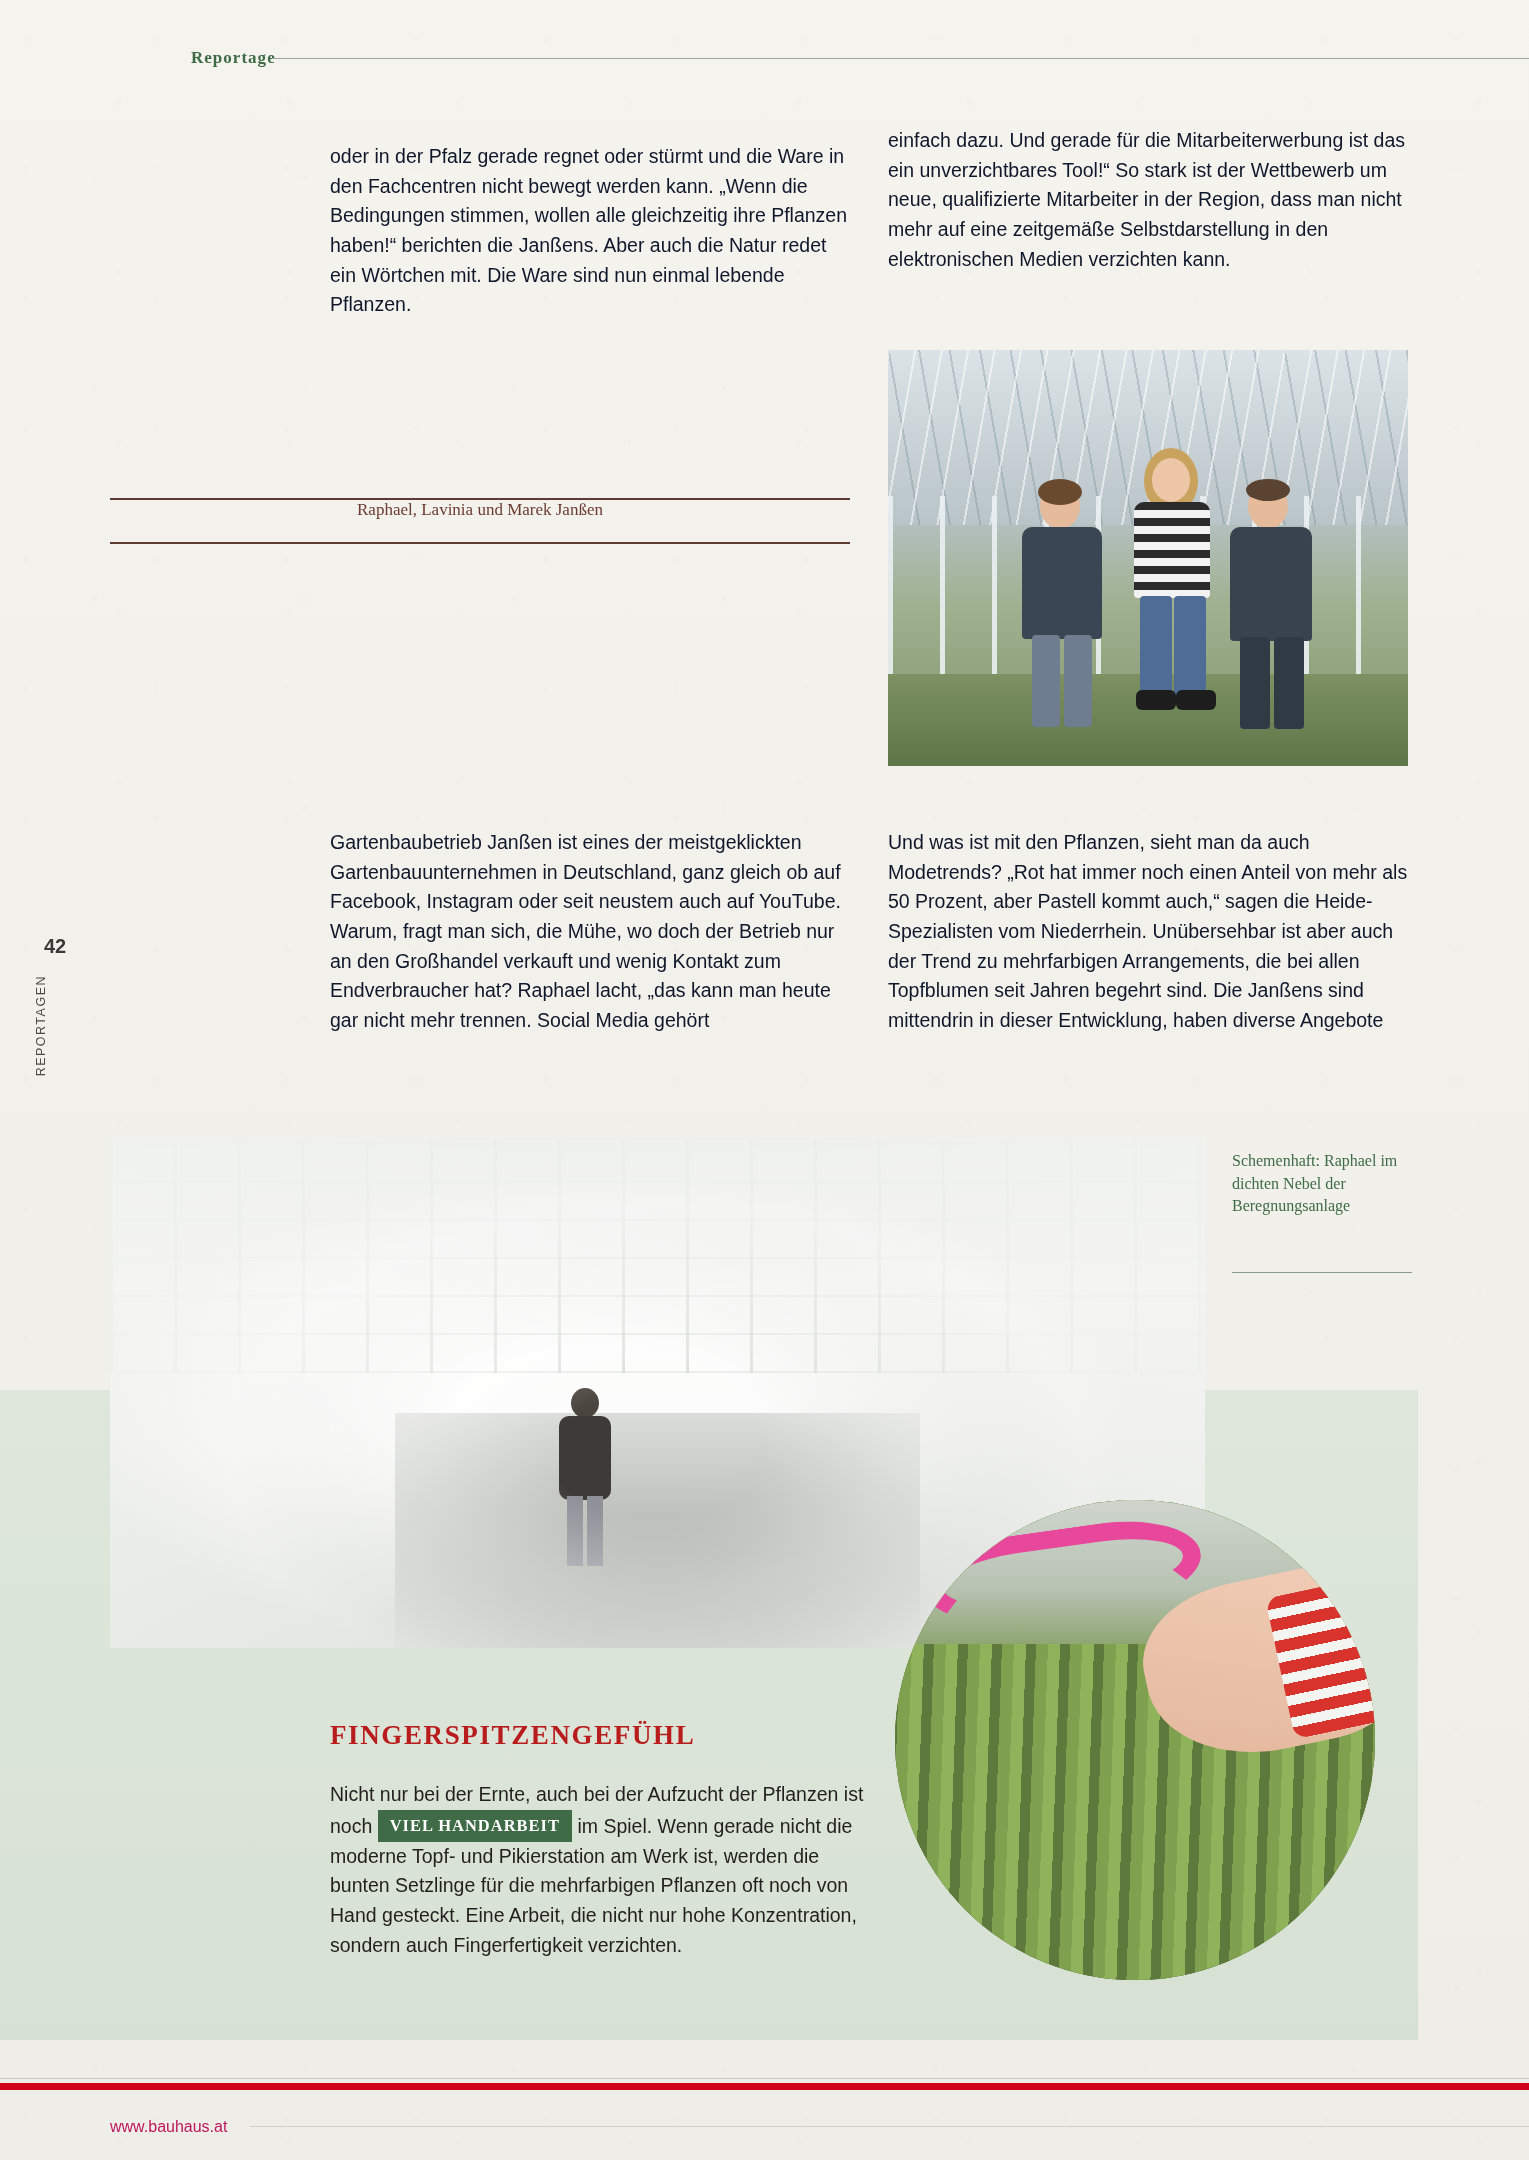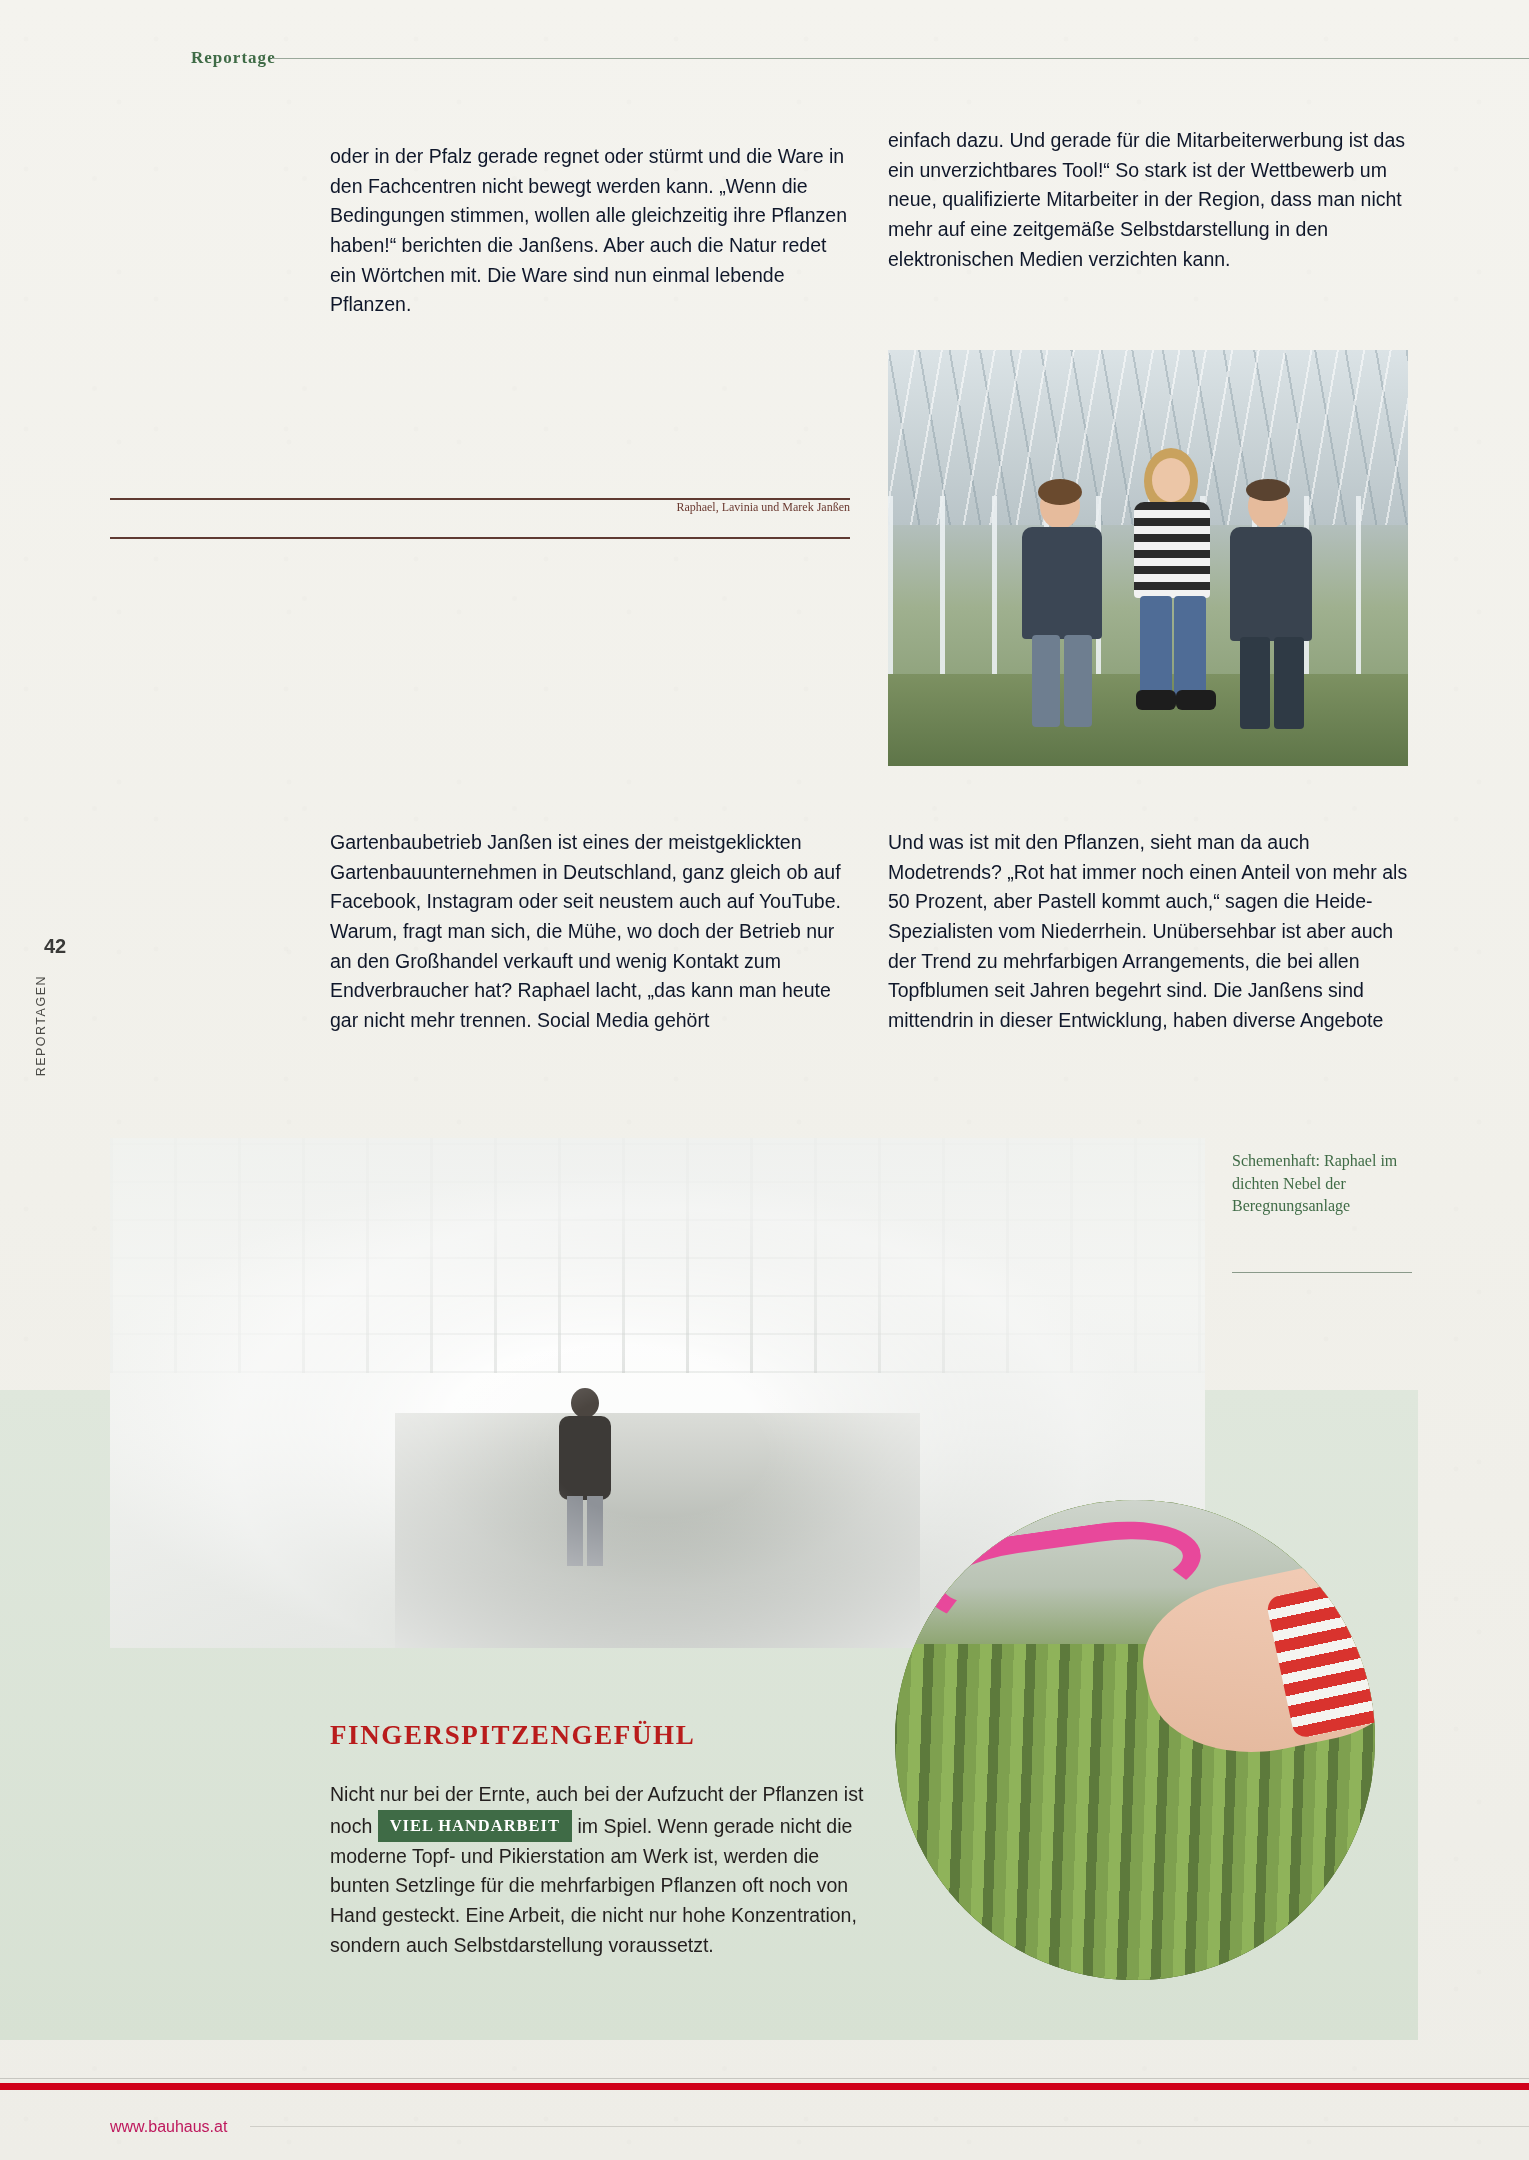--- a/index.html
+++ b/index.html
@@ -79,22 +79,22 @@
     color:#6b3a31;
     font-size: 36px;
     line-height: 1.28;
     font-weight: bold;
     text-align: right;
     padding: 30px 0 14px 0;
   }
   .quote-attr {
     font-family: "Liberation Serif", serif;
     color:#6b3a31;
-    font-size: 12px;
-    text-align: right;
+    font-size: 17px;
+    text-align: center;
     padding-bottom: 22px;
   }
 
   
   .img-team {
     position:absolute; left:888px; top:350px; width:520px; height:416px;
     overflow:hidden;
     background:#8c9aa2;
   }
   .greenhouse-bg {
@@ -336,19 +336,19 @@
   <div class="circ-top"></div>
   <div class="circ-pink"></div>
   <div class="circ-arm"></div>
   <div class="circ-cuff"></div>
 </div>
 
 <div class="bottom-head">FINGERSPITZENGEFÜHL</div>
 <div class="bottom-body">
   <span>Nicht nur bei der Ernte, auch bei der Aufzucht der Pflanzen ist noch</span>
   <span class="highlight">VIEL HANDARBEIT</span>
-  <span>im Spiel. Wenn gerade nicht die moderne Topf- und Pikierstation am Werk ist, werden die bunten Setzlinge für die mehrfarbigen Pflanzen oft noch von Hand gesteckt. Eine Arbeit, die nicht nur hohe Konzentration, sondern auch Selbstdarstellung voraussetzt.</span>
+  <span>im Spiel. Wenn gerade nicht die moderne Topf- und Pikierstation am Werk ist, werden die bunten Setzlinge für die mehrfarbigen Pflanzen oft noch von Hand gesteckt. Eine Arbeit, die nicht nur hohe Konzentration, sondern auch Fingerfertigkeit verzichten.</span>
 </div>
 
 <div class="footer-rule-top"></div>
 <div class="footer-red"></div>
 <div class="footer-url">www.bauhaus.at</div>
 <div class="footer-line"></div>
 
 </body></html>

